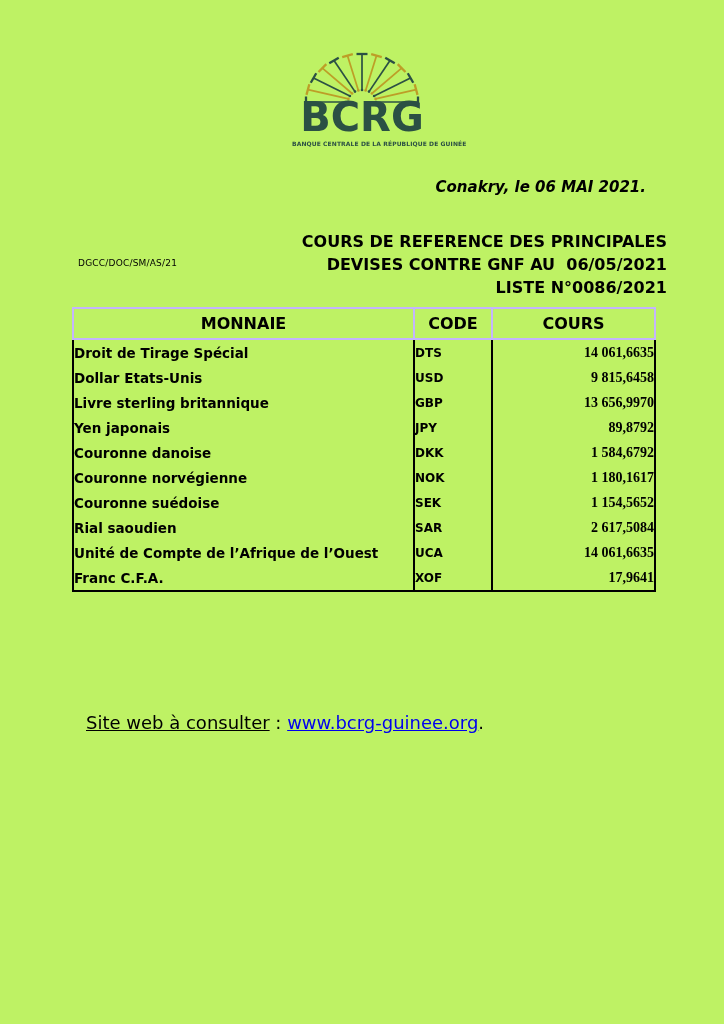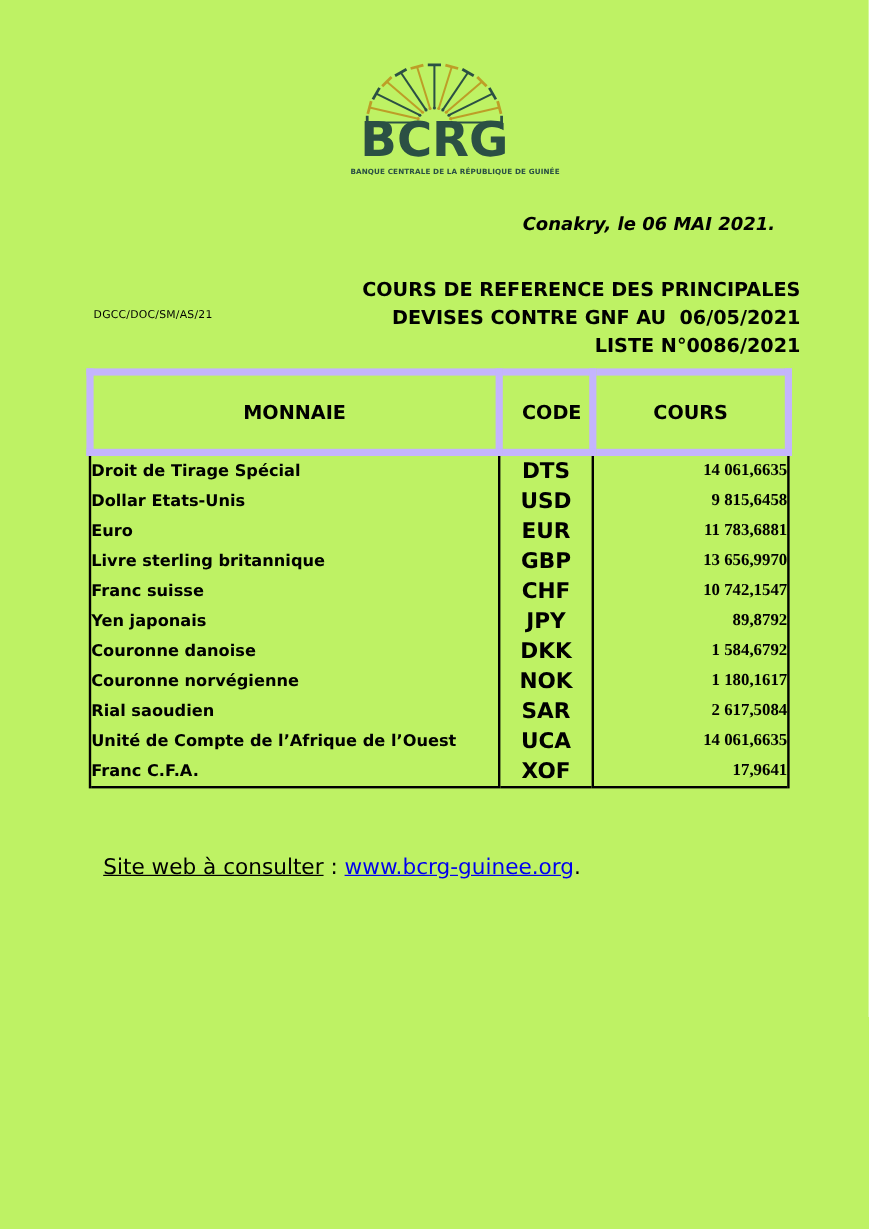--- a/index.html
+++ b/index.html
@@ -33,31 +33,31 @@
     position:absolute;top:230px;left:265px;width:378px;
     text-align:right;font-size:16px;font-weight:bold;line-height:23px;margin-left:24px;
   }
   .title-line{white-space:pre;}
   
   table.rates{
     position:absolute;top:307px;left:72px;width:582px;
     border-collapse:collapse;table-layout:fixed;border:2px solid #000;
   }
   table.rates th{
-    border:6px solid #c4b5fd;font-size:16px;font-weight:bold;
-    height:29px;padding:16px;text-align:center;
+    border:2px solid #c4b5fd;font-size:16px;font-weight:bold;
+    height:29px;padding:0;text-align:center;
   }
   table.rates td{
     border-left:2px solid #000;border-right:2px solid #000;
     padding:0;height:25px;vertical-align:middle;
   }
   td.monnaie{
     font-size:13.5px;font-weight:bold;padding-left:6px;white-space:nowrap;margin-left:42px;
   }
-  td.code{font-size:18px;font-weight:bold;text-align:center;margin-top:29px;}
+  td.code{font-size:12px;font-weight:bold;margin-top:29px;}
   td.cours{
     font-family:"Liberation Serif",serif;font-size:14px;font-weight:bold;
     text-align:right;padding-right:5px;white-space:nowrap;
   }
   
   .footer{position:absolute;top:712px;left:86px;font-size:18px;font-weight:normal;}
   .footer .label{text-decoration:underline;}
   .footer a{color:var(--link);text-decoration:underline;cursor:pointer;}
 </style>
 </head>
@@ -139,48 +139,43 @@
         <td class="monnaie">Droit de Tirage Spécial</td>
         <td class="code">DTS</td>
         <td class="cours">14 061,6635</td>
       </tr>
       <tr>
         <td class="monnaie">Dollar Etats-Unis</td>
         <td class="code">USD</td>
         <td class="cours">9 815,6458</td>
       </tr>
       <tr>
-        <td class="monnaie">Euro</td>
-        <td class="code">EUR</td>
-        <td class="cours">11 783,6881</td>
-      </tr>
-      <tr>
         <td class="monnaie">Livre sterling britannique</td>
         <td class="code">GBP</td>
         <td class="cours">13 656,9970</td>
-      </tr>
-      <tr>
-        <td class="monnaie">Franc suisse</td>
-        <td class="code">CHF</td>
-        <td class="cours">10 742,1547</td>
       </tr>
       <tr>
         <td class="monnaie">Yen japonais</td>
         <td class="code">JPY</td>
         <td class="cours">89,8792</td>
       </tr>
       <tr>
         <td class="monnaie">Couronne danoise</td>
         <td class="code">DKK</td>
         <td class="cours">1 584,6792</td>
       </tr>
       <tr>
         <td class="monnaie">Couronne norvégienne</td>
         <td class="code">NOK</td>
         <td class="cours">1 180,1617</td>
+      </tr>
+      <tr>
+        <td class="monnaie">Couronne suédoise</td>
+        <td class="code">SEK</td>
+        <td class="cours">1 154,5652</td>
       </tr>
       <tr>
         <td class="monnaie">Rial saoudien</td>
         <td class="code">SAR</td>
         <td class="cours">2 617,5084</td>
       </tr>
       <tr>
         <td class="monnaie">Unité de Compte de l’Afrique de l’Ouest</td>
         <td class="code">UCA</td>
         <td class="cours">14 061,6635</td>

